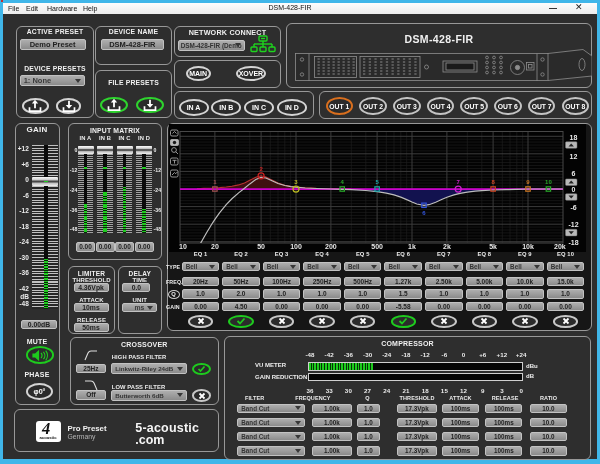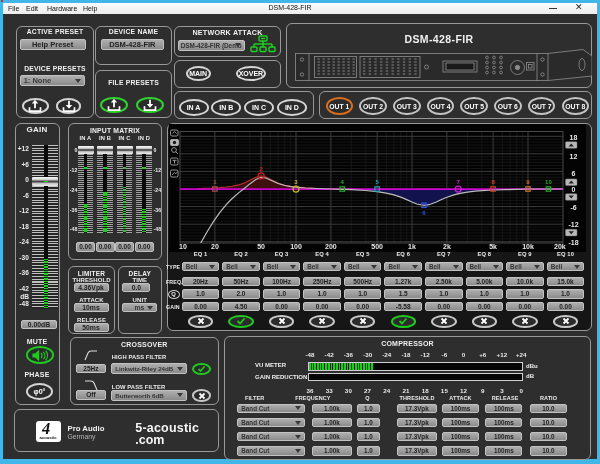--- a/index.html
+++ b/index.html
@@ -24,33 +24,33 @@
 <div class="abs" style="left:1px;top:0px;width:2px;height:2px;background:#c03030"></div>
 <div class="abs" style="left:8px;top:4.5px;color:#111;font-size:7px;">File</div>
 <div class="abs" style="left:26px;top:4.5px;color:#111;font-size:7px;">Edit</div>
 <div class="abs" style="left:47px;top:4.5px;color:#111;font-size:7px;">Hardware</div>
 <div class="abs" style="left:83px;top:4.5px;color:#111;font-size:7px;">Help</div>
 <div class="abs" style="left:240px;top:4px;width:100px;text-align:center;color:#111;font-size:7px;">DSM-428-FIR</div>
 <div class="abs" style="left:549px;top:8px;width:8px;height:1.2px;background:#333"></div>
 <div class="abs" style="left:575px;top:1.5px;color:#222;font-size:9px;">✕</div>
 <div class="panel" style="left:16px;top:25.5px;width:78px;height:92px"></div>
 <div class="pt" style="left:16px;top:27.5px;width:78px">ACTIVE PRESET</div>
-<div class="gb" style="left:19.6px;top:38.5px;width:66px;height:11px;font-size:7.5px;line-height:10px">Help Preset</div>
+<div class="gb" style="left:19.6px;top:38.5px;width:66px;height:11px;font-size:7.5px;line-height:10px">Demo Preset</div>
 <div class="pt" style="left:16px;top:64.5px;width:78px">DEVICE PRESETS</div>
 <div class="gb" style="left:19.7px;top:75.3px;width:65.5px;height:10.7px;font-size:7.5px;line-height:9.5px;text-align:left;padding-left:3px;color:#3a3a3a">1: None<i class="arr"></i></div>
 
 <div class="panel" style="left:95px;top:25.5px;width:77px;height:39.5px"></div>
 <div class="pt" style="left:95px;top:27.5px;width:77px">DEVICE NAME</div>
 <div class="gb" style="left:100.7px;top:38.5px;width:63.3px;height:11px;font-size:7.5px;line-height:10px">DSM-428-FIR</div>
 
 <div class="panel" style="left:95px;top:70px;width:77px;height:47.5px"></div>
 <div class="pt" style="left:95px;top:79px;width:77px">FILE PRESETS</div>
 
 <div class="panel" style="left:174px;top:25.5px;width:107px;height:31px"></div>
-<div class="pt" style="left:174px;top:27.5px;width:107px;font-size:7.2px">NETWORK ATTACK</div>
+<div class="pt" style="left:174px;top:27.5px;width:107px;font-size:7.2px">NETWORK CONNECT</div>
 <div class="gb" style="left:177.7px;top:40px;width:67.3px;height:10.5px;font-size:6.4px;line-height:9px;text-align:left;padding-left:2px;padding-right:8px;overflow:hidden;color:#333">DSM-428-FIR (Demo<i class="arr"></i></div>
 
 <div class="panel" style="left:174px;top:60px;width:107px;height:27.5px"></div>
 <div class="ell" style="left:185.7px;top:66px;width:25px;height:15.3px;font-size:7px;line-height:12.5px">MAIN</div>
 <div class="ell" style="left:235.9px;top:66px;width:30px;height:15.3px;font-size:7px;line-height:12.5px">XOVER</div>
 
 <div class="panel" style="left:174px;top:90.5px;width:139.5px;height:28px"></div>
 <div class="panel" style="left:319px;top:90.5px;width:273px;height:28px"></div>
 
 <div class="panel" style="left:286px;top:23px;width:306px;height:65px"></div>
@@ -591,21 +591,21 @@
 <div class="gb" style="left:75.5px;top:390px;width:30.8px;height:9.6px;font-size:6.5px;line-height:8px">Off</div>
 <div class="gb" style="left:111.2px;top:389.8px;width:76.2px;height:10.8px;font-size:6.2px;line-height:9.5px;text-align:left;padding-left:3px;padding-right:8px;overflow:hidden;color:#333">Butterworth 6dB<i class="arr"></i></div>
 <div class="ell" style="left:192px;top:389.3px;width:19px;height:12.5px;border-color:#c8c8c8"></div>
 <svg class="abs" style="left:197.5px;top:391.8px" width="8" height="8" viewBox="0 0 8 8">
       <path d="M1.5,1.5 L6.5,6.5 M6.5,1.5 L1.5,6.5" stroke="#fff" stroke-width="1.8" fill="none"></path>
     </svg>
 <div class="panel" style="left:14px;top:409px;width:204.5px;height:43px"></div>
 <div class="abs" style="left:35.7px;top:421px;width:25px;height:21px;background:#fff;border-radius:3px"></div>
 <div class="abs" style="left:42px;top:419px;width:20px;height:18px;color:#111;font-size:16.5px;font-style:italic;font-family:'Liberation Serif',serif;font-weight:bold">4</div>
 <div class="abs" style="left:36px;top:435.2px;width:24px;color:#111;font-size:4.2px;text-align:center;font-weight:bold">acoustic</div>
-<div class="abs" style="left:67.5px;top:423.5px;color:#f2f2f2;font-size:7.8px;font-weight:bold">Pro Audio</div>
+<div class="abs" style="left:67.5px;top:423.5px;color:#f2f2f2;font-size:7.8px;font-weight:bold">Pro Preset</div>
 <div class="abs" style="left:67.5px;top:433.3px;color:#b5b5b5;font-size:6.8px">Germany</div>
 <div class="abs" style="left:135.3px;top:420.5px;color:#f5f5f5;font-size:12.5px;font-weight:bold;letter-spacing:0.2px">5-acoustic</div>
 <div class="abs" style="left:135.3px;top:432.5px;color:#f5f5f5;font-size:12.5px;font-weight:bold">.com</div>
 <div class="panel" style="left:224px;top:336px;width:367px;height:123.5px"></div>
 <div class="pt" style="left:224px;top:339.5px;width:367px;font-size:7px">COMPRESSOR</div>
 <div class="abs" style="left:255px;top:362px;color:#eee;font-size:6px;font-weight:bold">VU METER</div>
 <div class="abs" style="left:255px;top:373.5px;color:#eee;font-size:6px;font-weight:bold">GAIN REDUCTION</div>
 <div class="abs" style="left:307.5px;top:362px;width:215px;height:8.8px;background:#060606;border:1px solid #cfcfcf"></div>
 <div class="abs" style="left:308.8px;top:363.2px;width:64.7px;height:6.5px;background:repeating-linear-gradient(90deg,#1ecb1e 0px,#1ecb1e 1.7px,#053305 1.7px,#053305 2.7px)"></div>
 <div class="abs" style="left:307.5px;top:372.6px;width:215px;height:8.8px;background:#060606;border:1px solid #cfcfcf"></div>

